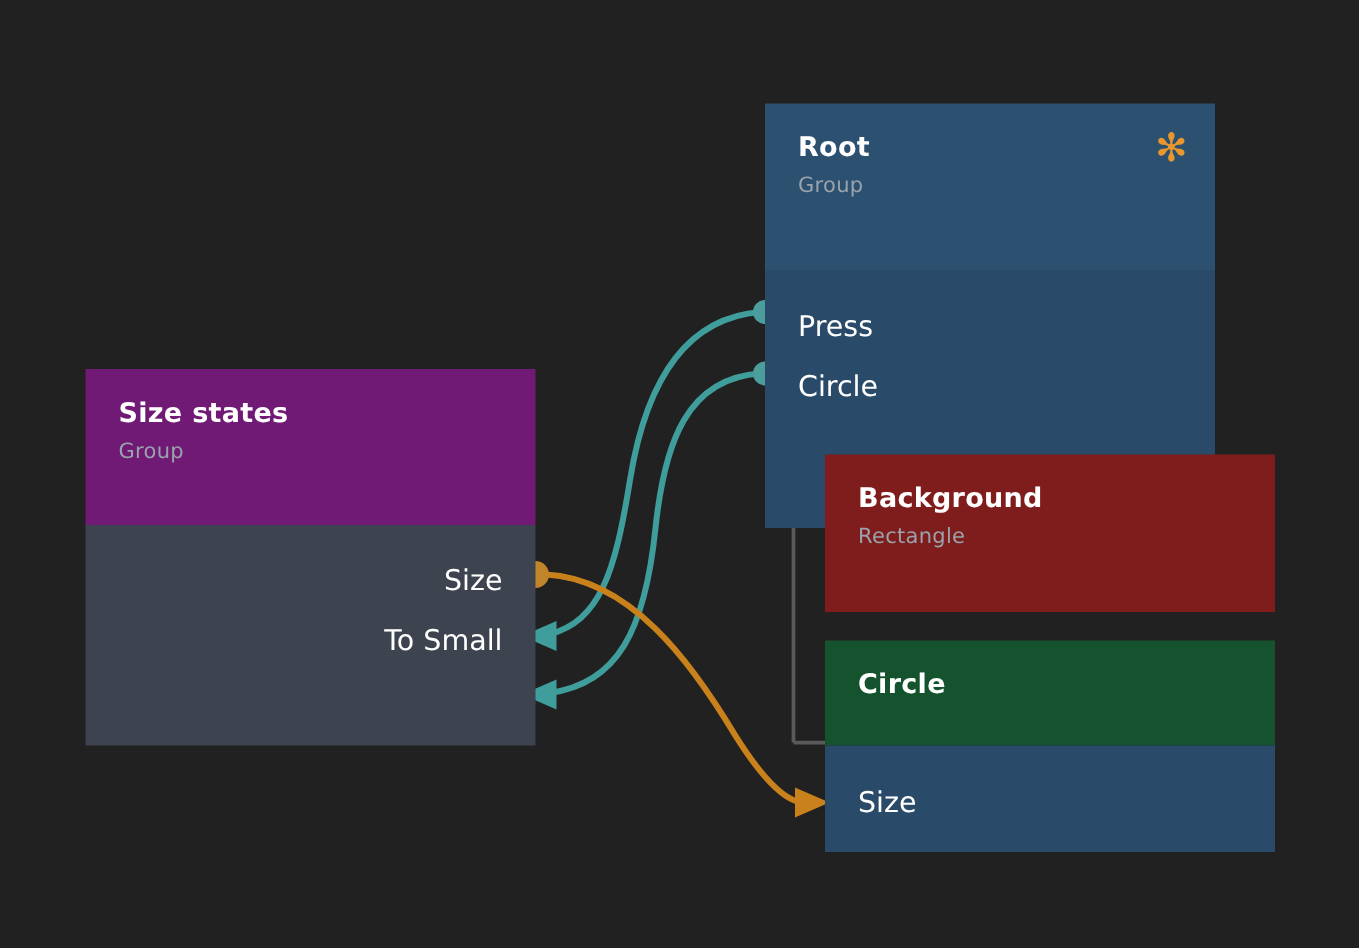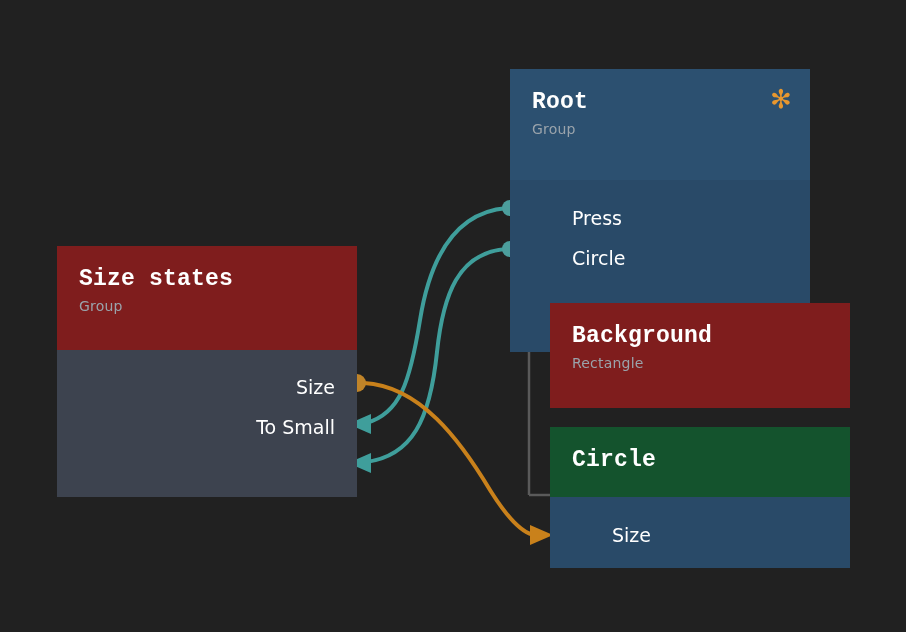--- a/index.html
+++ b/index.html
@@ -18,26 +18,25 @@
   .node {
     position: absolute;
     box-sizing: border-box;
   }
   .node-header {
     box-sizing: border-box;
     padding: 20px 22px 16px 22px;
     position: relative;
   }
   .node-title {
-    font-size: 23px;
+    font-size: 18px;
     font-weight: bold;
     color: #ffffff;
     line-height: 1.15;
     letter-spacing: 0.2px;
-    font-family: Liberation Mono, monospace;
   }
   .node-subtitle {
     font-size: 14px;
     font-weight: normal;
     color: #9aa3ab;
     line-height: 1.15;
     margin-top: 6px;
     letter-spacing: 0.2px;
   }
   .node-body {
@@ -49,21 +48,20 @@
     font-size: 19px;
     color: #ffffff;
     line-height: 1;
     height: 40px;
     display: flex;
     align-items: center;
   }
   .port-row.left-align {
     padding-left: 22px;
     justify-content: flex-start;
-    margin-left: 40px;
   }
   .port-row.right-align {
     padding-right: 22px;
     justify-content: flex-end;
   }
 
   
   #node-root {
     left: 510px;
     top: 69px;
@@ -79,21 +77,21 @@
     padding-top: 18px;
   }
 
   
   #node-size-states {
     left: 57px;
     top: 246px;
     width: 300px;
   }
   #node-size-states .node-header {
-    background: #7f1d1d;
+    background: #701a75;
     height: 104px;
   }
   #node-size-states .node-body {
     background: #3d434f;
     height: 147px;
     padding-top: 17px;
   }
 
   
   #node-background {

